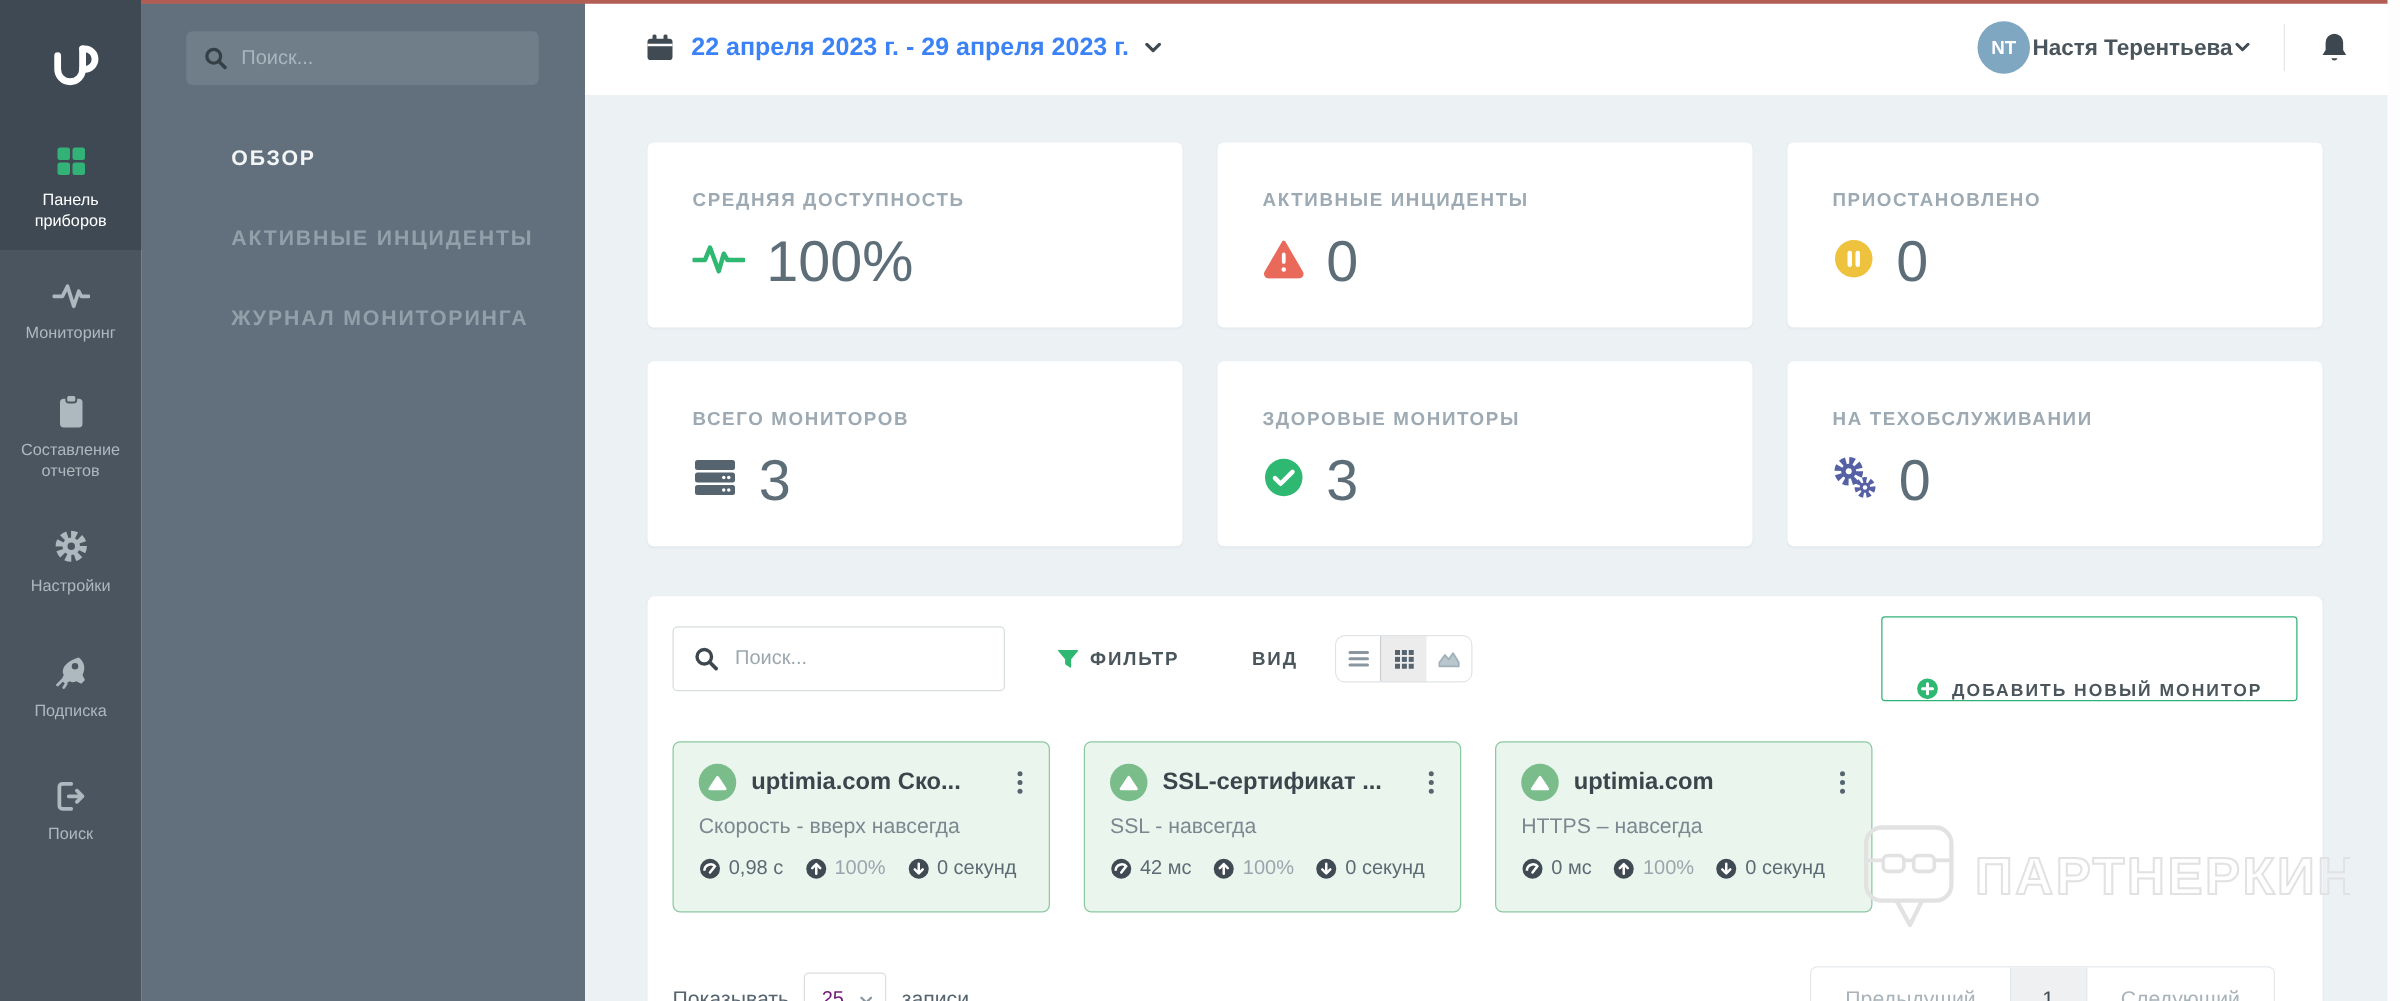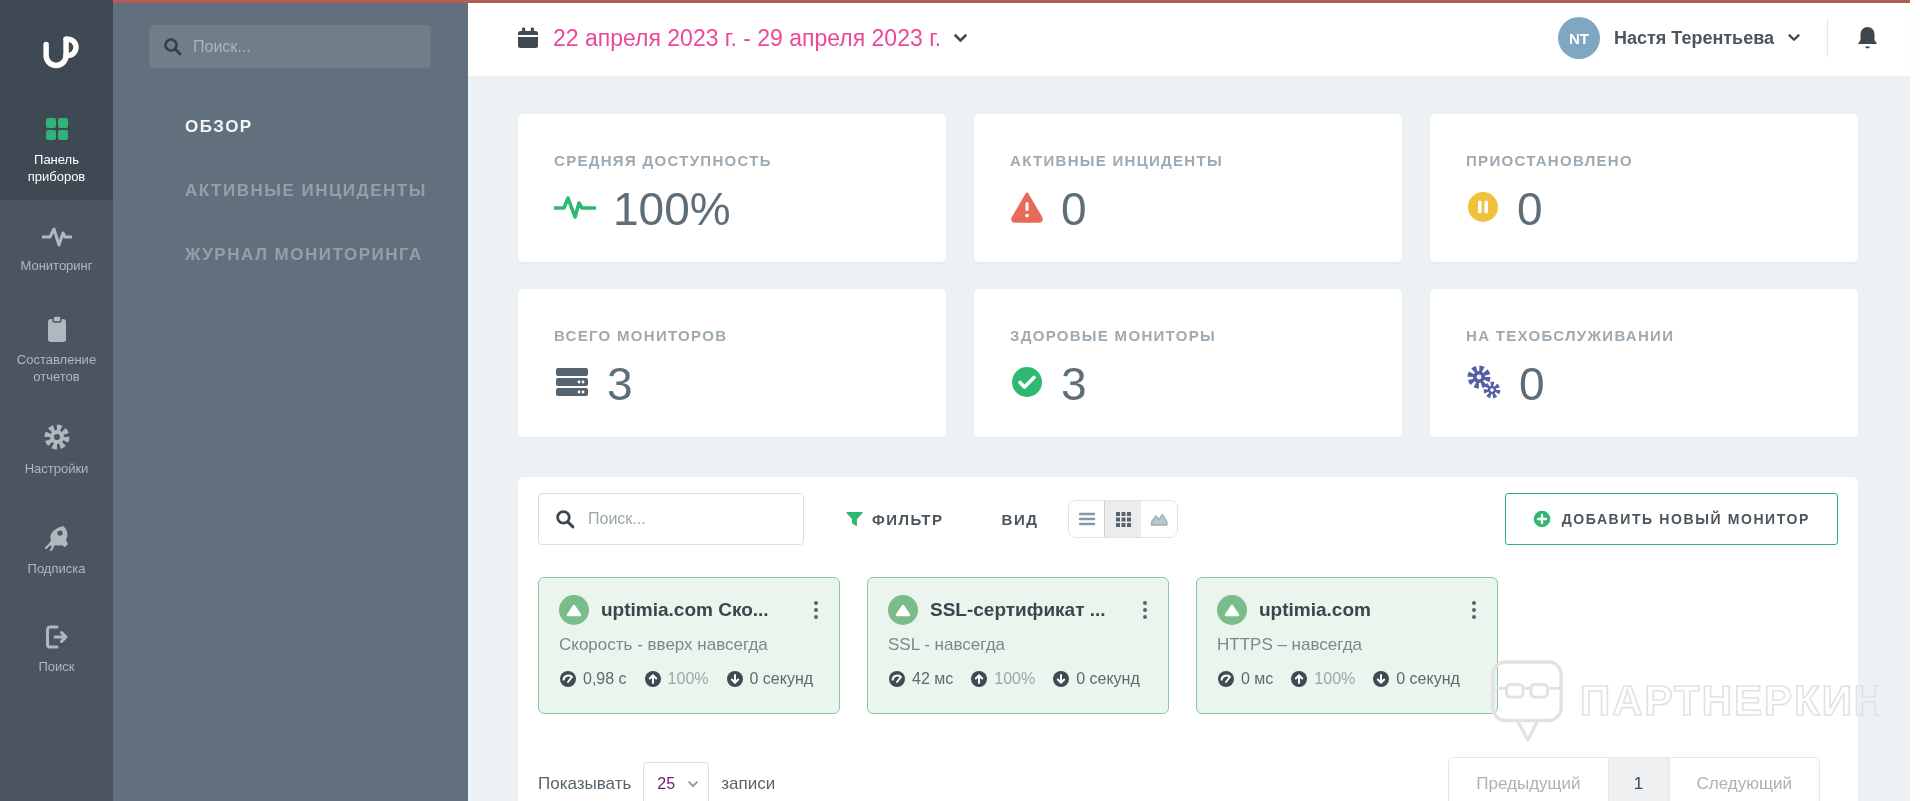--- a/index.html
+++ b/index.html
@@ -24,23 +24,23 @@
   .sub-menu { margin-top:27px;margin-left:35px; }
   .sub-item { height:64px; display:flex; align-items:center; padding-left:37px; font-size:17px; font-weight:700; letter-spacing:1.5px; color:#92a0aa; cursor:pointer; }
   .sub-item.active { color:#f3f5f6; }
 
   
   .main { flex:1; display:flex; flex-direction:column; min-width:0; }
   .topline { position:absolute; left:113px; right:0; top:0; height:3px; background:#b25e55; z-index:20; }
 
   .topbar { height:76px; background:#ffffff; display:flex; align-items:center; padding:0 40px 0 48px; flex:0 0 76px; }
   .date-picker { display:flex; align-items:center; gap:13px; cursor:pointer; }
-  .date-text { font-size:23px; color:#ec4899; font-weight:400; }
+  .date-text { font-size:20px; color:#3b82f6; font-weight:700; }
   .spacer { flex:1; }
-  .user-menu { display:flex; align-items:center; gap:14px; cursor:pointer; }
+  .user-menu { display:flex; align-items:center; gap:2px; cursor:pointer; }
   .avatar { width:42px; height:42px; border-radius:50%; background:#7fa7c1; color:#fff; display:flex; align-items:center; justify-content:center; font-size:15px; font-weight:700; }
   .user-name { font-size:18px; color:#4a565c; font-weight:600; }
   .tb-divider { width:1px; height:38px; background:#e4e6e8; margin:0 27px; }
   .bell-btn { background:none; border:none; cursor:pointer; display:flex; }
 
   .content { flex:1; background:#ecf1f4; padding:38px 0 0 50px; position:relative; }
 
   
   .stats-grid { width:1340px; display:grid; grid-template-columns:repeat(3, 1fr); column-gap:28px; row-gap:27px; }
   .stat-card { background:#ffffff; border-radius:5px; height:148px; padding:38px 36px 0 36px; box-shadow:0 1px 2px rgba(120,140,150,0.08); }
@@ -53,21 +53,21 @@
   .toolbar { display:flex; align-items:center; }
   .tb-search { width:266px; height:52px; border:1px solid #d8dde0; border-radius:4px; display:flex; align-items:center; padding:0 16px; gap:13px; background:#fff; }
   .tb-search input { flex:1; border:none; outline:none; font-size:16px; color:#55646e; font-family:"Liberation Sans",sans-serif; min-width:0; }
   .tb-search input::placeholder { color:#9ba6ad; }
   .filter-btn { display:flex; align-items:center; gap:9px; margin-left:42px; cursor:pointer; }
   .filter-label, .view-label { font-size:15px; font-weight:600; letter-spacing:1.5px; color:#4a565c; }
   .view-label { margin-left:58px; }
   .view-toggle { margin-left:30px; display:flex; border:1px solid #dfe3e6; border-radius:8px; overflow:hidden; height:38px; }
   .vt-btn { width:36px; display:flex; align-items:center; justify-content:center; background:#fff; border:none; cursor:pointer; }
   .vt-btn.active { background:#ececec; outline:1px solid #c9ced1; }
-  .add-btn { margin-left:auto; height:52px; padding:0 27px; background:#ffffff; border:1.5px solid #32b277; border-radius:3px; display:flex; align-items:center; gap:11px; cursor:pointer; font-size:14px; font-weight:600; letter-spacing:1.6px; color:#4a565c; font-family:"Liberation Sans",sans-serif; }
+  .add-btn { margin-left:auto; height:68px; padding:0 27px; background:#ffffff; border:1.5px solid #32b277; border-radius:3px; display:flex; align-items:flex-end; gap:11px; cursor:pointer; font-size:14px; font-weight:600; letter-spacing:1.6px; color:#4a565c; font-family:"Liberation Sans",sans-serif; }
 
   
   .monitor-row { margin-top:32px; display:flex; gap:27px; }
   .monitor-card { width:302px; height:137px; background:#e9f5ed; border:1px solid #8cc9a0; border-radius:6px; padding:17px 16px 0 20px; }
   .mc-head { display:flex; align-items:center; gap:12px; }
   .mc-status { width:30px; height:30px; border-radius:50%; background:#7abd8b; display:flex; align-items:center; justify-content:center; flex:0 0 30px; }
   .mc-title { font-size:19px; font-weight:700; color:#3a454c; white-space:nowrap; overflow:hidden; flex:1; }
   .mc-kebab { display:flex; flex-direction:column; gap:3px; cursor:pointer; padding:3px 5px; }
   .mc-kebab i { width:4px; height:4px; border-radius:50%; background:#55646e; }
   .mc-sub { margin-top:10px; font-size:17px; color:#7b8890; }

